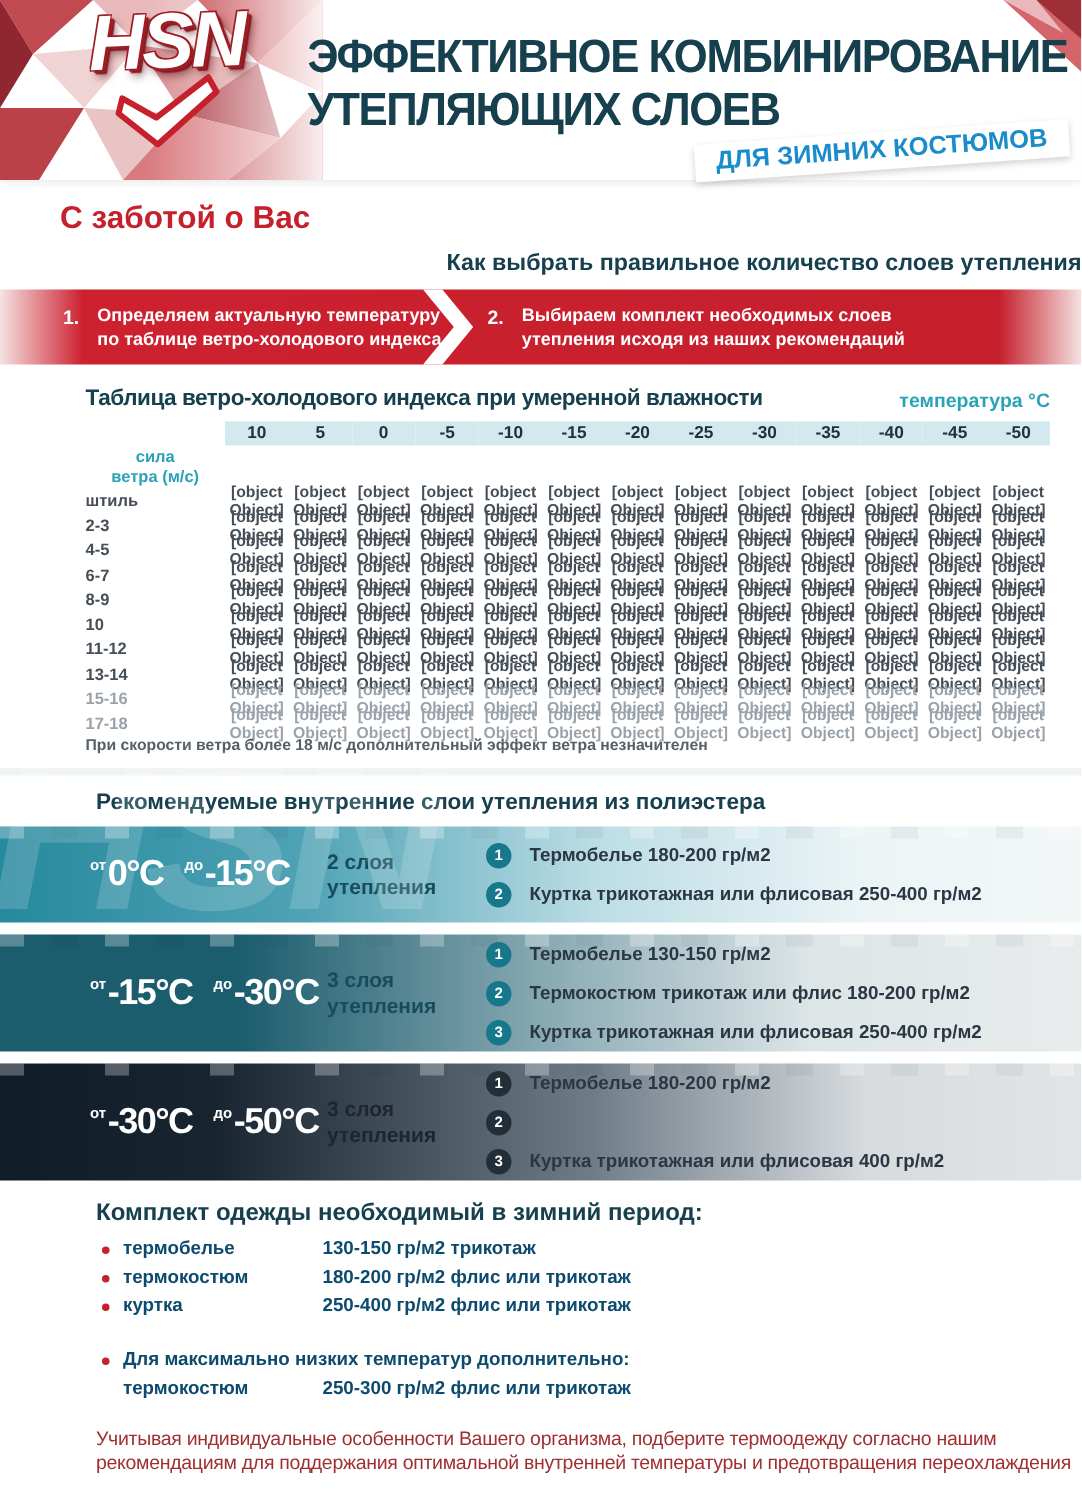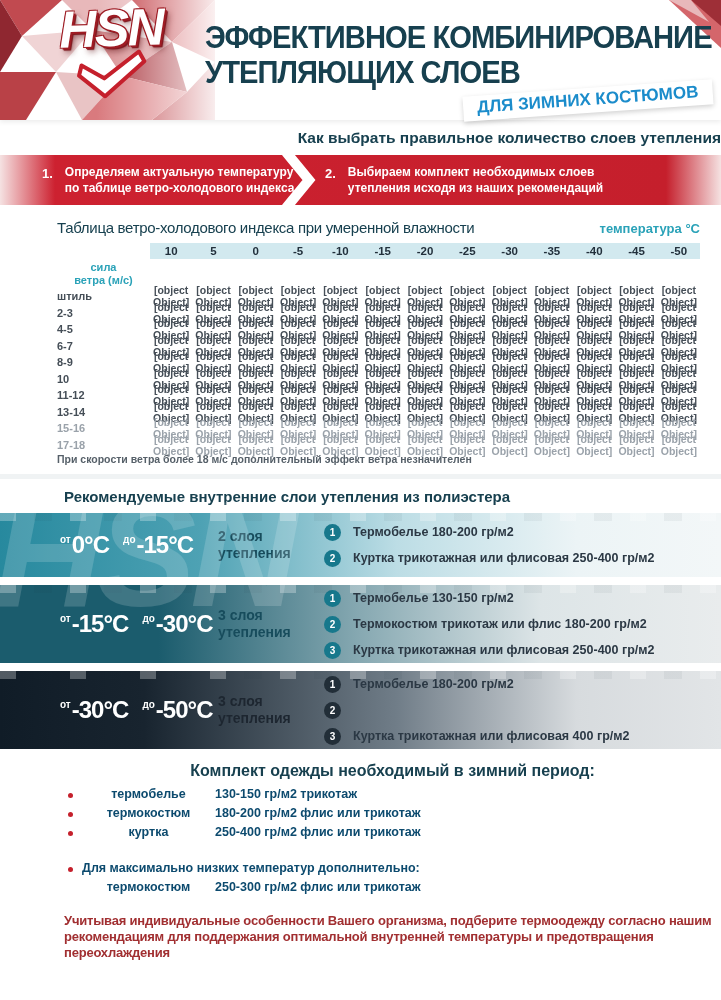--- a/index.html
+++ b/index.html
@@ -32,21 +32,21 @@
     background:linear-gradient(90deg,#f5e2e2 0,#cd2130 55px,#c51f2c calc(100% - 55px),#f5e2e2 100%);}
   .step{position:absolute;top:9px;display:flex;color:#fff;}
   .step1{left:42px;} .step2{left:325px;}
   .step-num{font-size:13px;font-weight:bold;margin:2px 12px 0 0;}
   .step-text{font-size:12px;font-weight:bold;line-height:1.35;}
   .chevron{position:absolute;left:281px;top:0;height:50px;width:36px;}
 
   
   .wt{margin:14px 21px 0 57px;}
   .wt-titlebar{display:flex;align-items:flex-end;}
-  .wt-title{font-size:15px;font-weight:normal;color:var(--dark,#1d2b36);letter-spacing:-.3px;}
+  .wt-title{font-size:15px;font-weight:bold;color:var(--dark,#1d2b36);letter-spacing:-.3px;}
   .wt-temp{margin-left:auto;color:var(--teal,#2aa2b8);font-size:13px;font-weight:bold;}
   .wt-row{display:grid;grid-template-columns:93px repeat(13,1fr);align-items:center;}
   .wt-cells{display:contents;}
   .wt-head{margin-top:7px;height:16px;}
   .wt-hcell{background:#d2e9ef;height:16px;line-height:16px;text-align:center;
     font-size:11.5px;font-weight:bold;color:#22303c;}
   .wt-speedrow{height:25px;align-items:start;text-align:center;}
   .wt-speed{color:var(--teal,#2aa2b8);font-size:11px;font-weight:bold;line-height:1.15;padding-top:2px;}
   .wt-body .wt-row{height:16.5px;}
   .wt-rowlabel{font-size:11px;font-weight:bold;color:#454e57;}
@@ -74,30 +74,30 @@
   .band3 .band-layers{color:#1d2630;}
   .band-items{margin-left:28px;display:flex;flex-direction:column;gap:9px;}
   .band-item{display:flex;align-items:center;}
   .num-circle{width:17px;height:17px;border-radius:50%;background:var(--teal_circle,#17788c);
     color:#fff;font-size:10px;font-weight:bold;display:flex;align-items:center;justify-content:center;
     margin-right:12px;flex:none;}
   .band3 .num-circle{background:var(--band3_circle,#222e38);}
   .band-item-text{font-size:12.5px;font-weight:bold;color:#2b3844;}
 
   
-  .kit{margin:13px 0 0 64px;text-align:center;}
+  .kit{margin:13px 0 0 64px;}
   .kit-heading{font-size:16px;font-weight:bold;color:var(--dark,#1d2b36);}
   .kit-list{margin-top:7px;}
   .kit-row{display:flex;align-items:baseline;height:19px;font-size:12.5px;font-weight:bold;color:#0c4a6e;}
   .bullet{width:5px;height:5px;border-radius:50%;background:var(--accent_red,#c5202c);
     margin:0 9px 2px 4px;flex:none;align-self:center;}
   .kit-name{width:133px;}
   .kit-extra{margin-top:17px;}
   .note{margin:14px 0 0 64px;max-width:652px;color:var(--note_red,#a12f31);
-    font-size:13px;font-weight:bold;line-height:1.22;letter-spacing:-.2px;}
+    font-size:13px;font-weight:normal;line-height:1.22;letter-spacing:-.2px;}
 
   .watermark{position:absolute;left:-6px;top:468px;z-index:5;pointer-events:none;
     font-size:150px;font-weight:900;font-style:italic;color:rgba(255,255,255,.16);letter-spacing:-6px;}
 </style>
 </head>
 <body>
 
 <div id="page">
 
   <div class="header">
@@ -137,20 +137,21 @@
       <div>ЭФФЕКТИВНОЕ КОМБИНИРОВАНИЕ</div>
       <div>УТЕПЛЯЮЩИХ СЛОЕВ</div>
     </div>
     <div class="subtitle-band">
       <span>ДЛЯ ЗИМНИХ КОСТЮМОВ</span>
     </div>
   </div>
 
   <div class="watermark">HSN</div>
 
+  <div class="care">С заботой о Вас</div>
   <div class="howto">Как выбрать правильное количество слоев утепления</div>
 
   <div class="steps">
     <div class="step step1">
       <span class="step-num">1.</span>
       <span class="step-text">
         <span>Определяем актуальную температуру</span><br>
         <span>по таблице ветро-холодового индекса</span>
       </span>
     </div>

